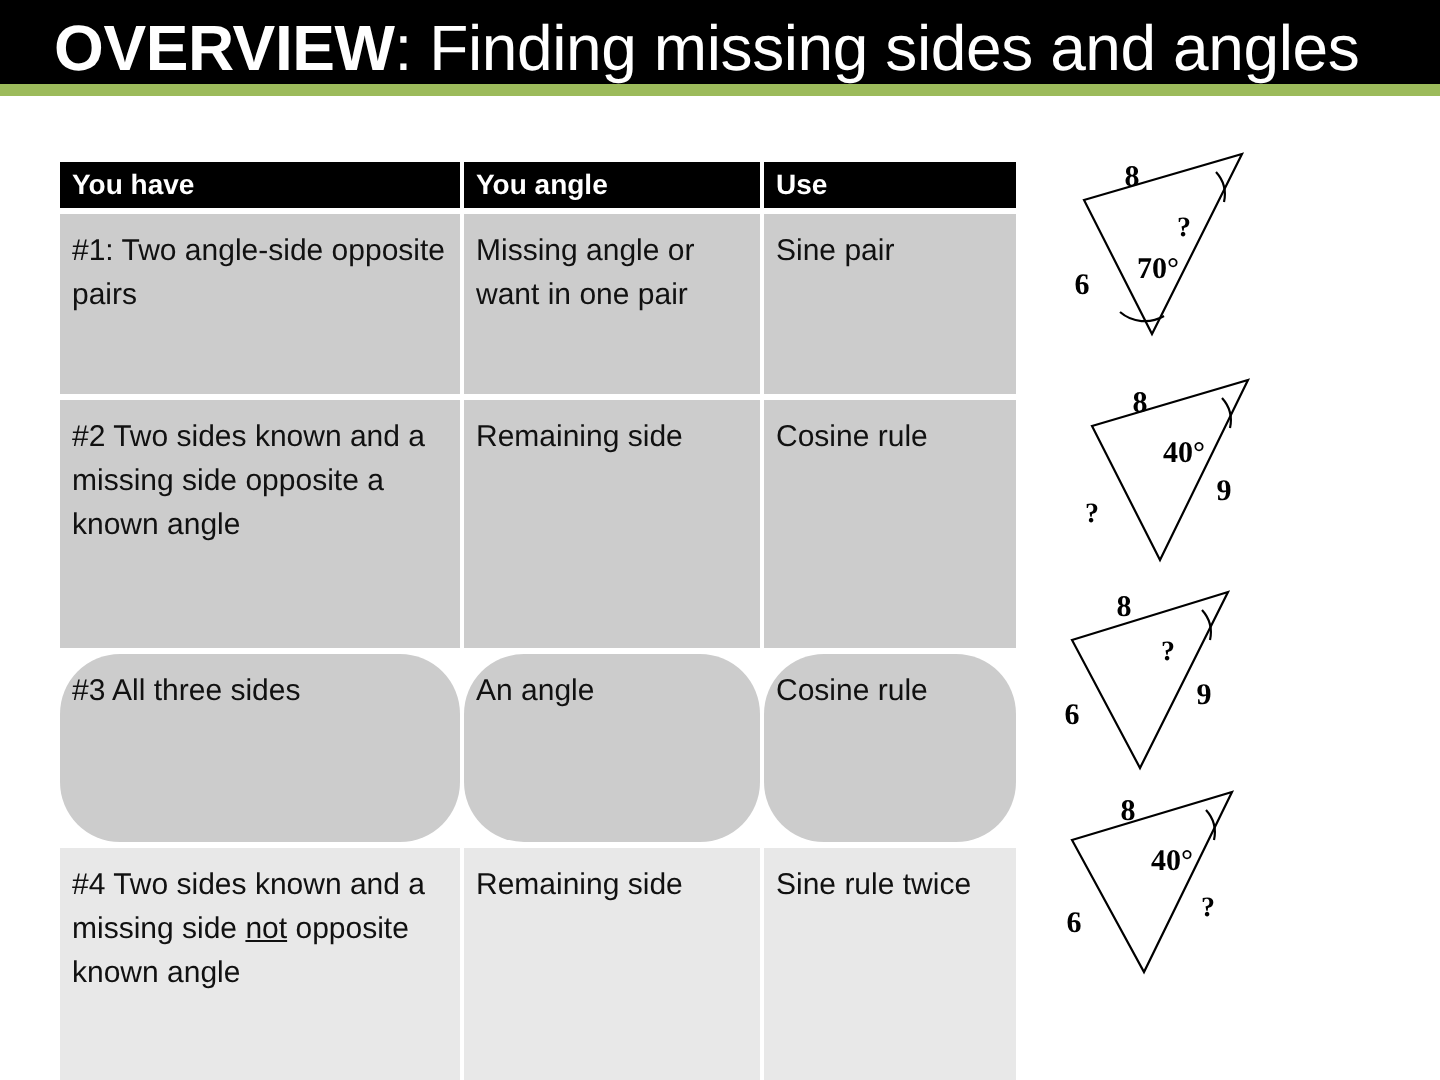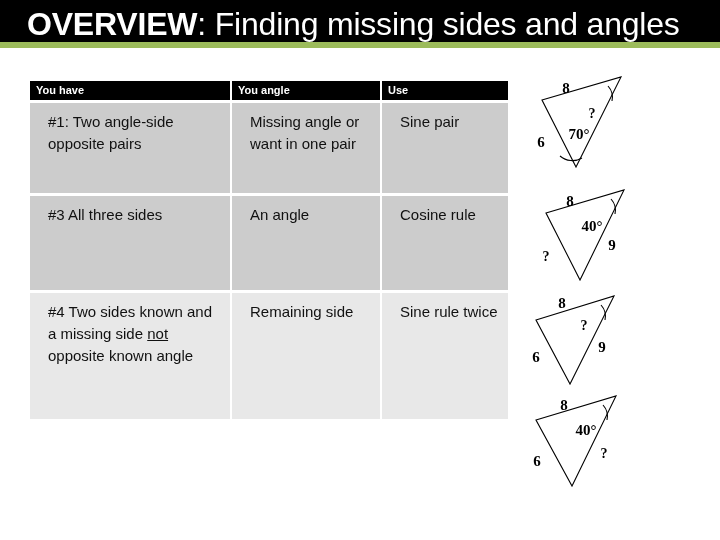--- a/index.html
+++ b/index.html
@@ -55,38 +55,38 @@
     border-spacing: 2px 3px;
     table-layout: fixed;
   }
   #overview-table col.c1 { width: 200px; }
   #overview-table col.c2 { width: 148px; }
   #overview-table col.c3 { width: 126px; }
 
   #overview-table th {
     background: #000000;
     color: #ffffff;
-    font-size: 11px;
+    font-size: 14px;
     font-weight: bold;
     text-align: left;
     padding: 3px 5px 4px 6px;
     vertical-align: middle;
   }
   #overview-table td {
     background: #CCCCCC;
     color: #111111;
     font-size: 15px;
     line-height: 1.47;
     text-align: left;
-    padding: 8px 6px 8px 18px;
+    padding: 8px 6px 8px 6px;
     vertical-align: top;
   }
   #overview-table tr.row-1 td { height: 74px; }
   #overview-table tr.row-2 td { height: 108px; }
-  #overview-table tr.row-3 td { height: 78px; }
+  #overview-table tr.row-3 td { height: 78px; border-radius: 30px; }
   #overview-table tr.row-4 td {
     height: 110px;
     background: #E8E8E8;
   }
   .underline-word { text-decoration: underline; text-align: right; }
 
   
   .figure {
     position: absolute;
     width: 190px;
@@ -142,20 +142,25 @@
       <th>You angle</th>
       <th>Use</th>
     </tr>
   </thead>
   <tbody>
     <tr class="row-1">
       <td>#1: Two angle-side opposite pairs</td>
       <td>Missing angle or want in one pair</td>
       <td>Sine pair</td>
     </tr>
+    <tr class="row-2">
+      <td><span>#2 Two sides known and a missing side opposite a known </span><span>angle</span></td>
+      <td>Remaining side</td>
+      <td>Cosine rule</td>
+    </tr>
     <tr class="row-3">
       <td>#3 All three sides</td>
       <td>An angle</td>
       <td>Cosine rule</td>
     </tr>
     <tr class="row-4">
       <td><span>#4 Two sides known and a missing side </span><span class="underline-word">not</span><span> opposite known angle</span></td>
       <td>Remaining side</td>
       <td>Sine rule twice</td>
     </tr>

